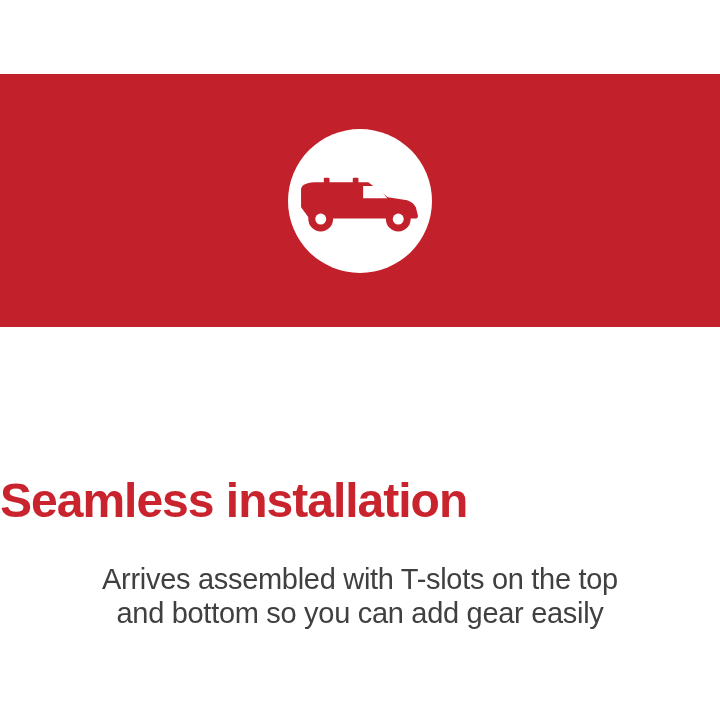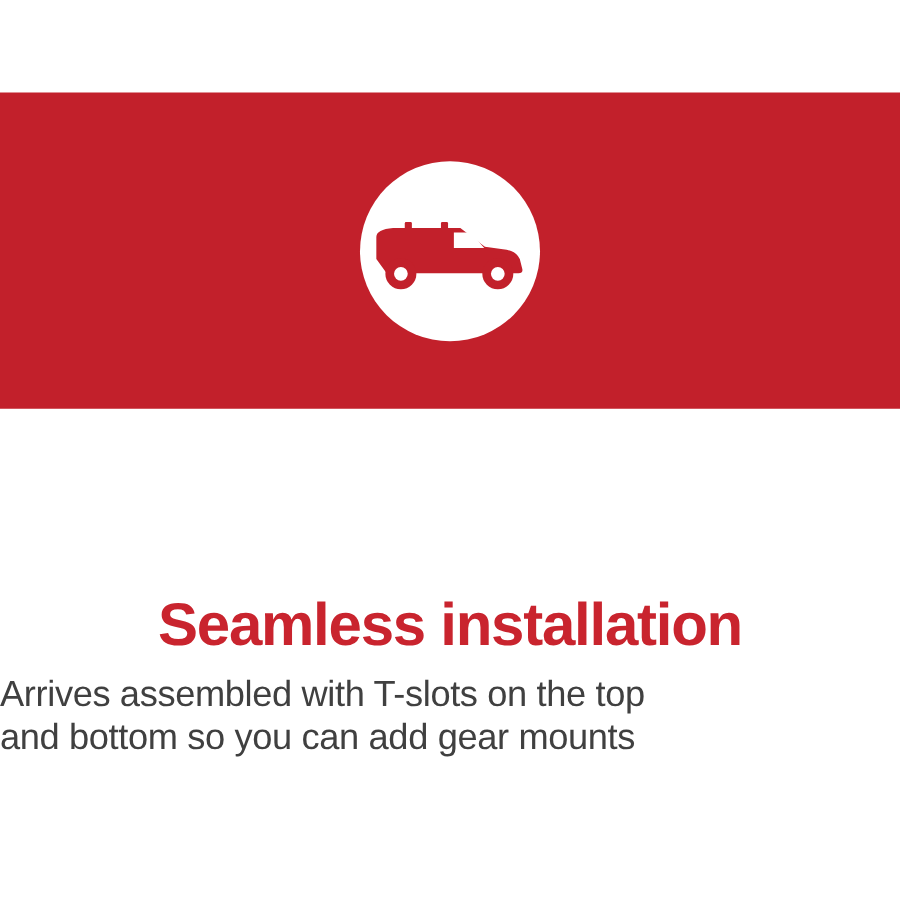--- a/index.html
+++ b/index.html
@@ -42,32 +42,33 @@
     display: block;
   }
   .car-red { fill: var(--icon-foreground, #C2202B); }
   .car-white { fill: var(--icon-circle-color, #ffffff); }
   .heading {
     position: absolute;
     top: 473px;
     left: 0;
     width: 720px;
     margin: 0;
-    text-align: center;
+    text-align: left;
     font-size: 48px;
     line-height: 56px;
     font-weight: 700;
     letter-spacing: -1px;
     color: var(--heading-red, #C9242E);
   }
   .body-text {
     position: absolute;
-    top: 539px;
+    top: 562px;
     left: 0;
     width: 720px;
+    text-align: center;
     color: var(--body-text-color, #404040);
     font-size: 29px;
     line-height: 34px;
     font-weight: 400;
     letter-spacing: -0.3px;
   }
   .body-line {
     margin: 0;
     padding: 0;
   }
@@ -104,16 +105,16 @@
         <circle class="car-red" cx="96" cy="44.5" r="12"></circle>
         <circle class="car-white" cx="96" cy="44.5" r="5.3"></circle>
       </svg>
     </div>
   </div>
 
   <h1 class="heading">Seamless installation</h1>
 
   <div class="body-text">
     <p class="body-line">Arrives assembled with T-slots on the top</p>
-    <p class="body-line">and bottom so you can add gear mounts</p>
+    <p class="body-line">and bottom so you can add gear easily</p>
   </div>
 
 </div>
 
 </body></html>

